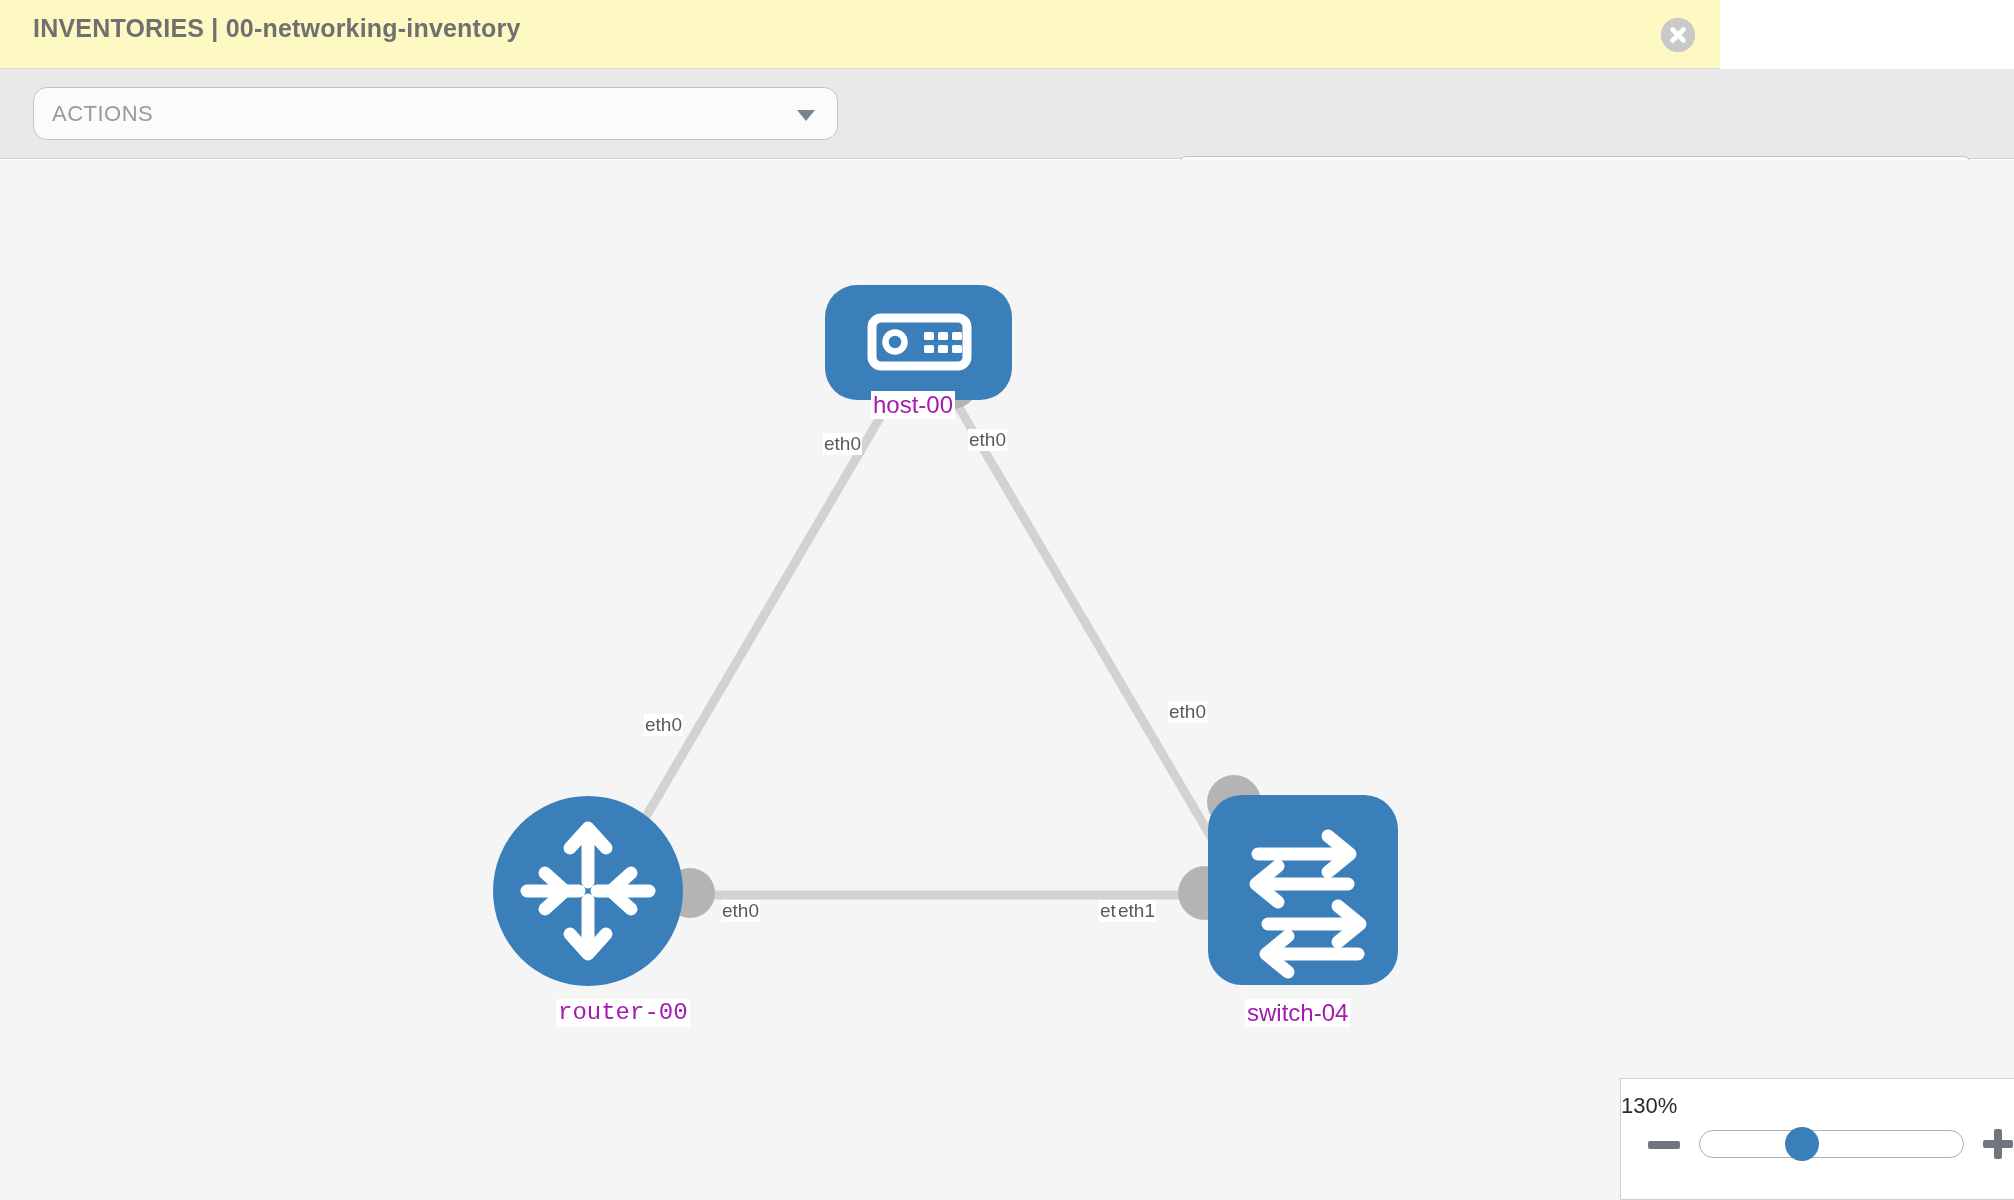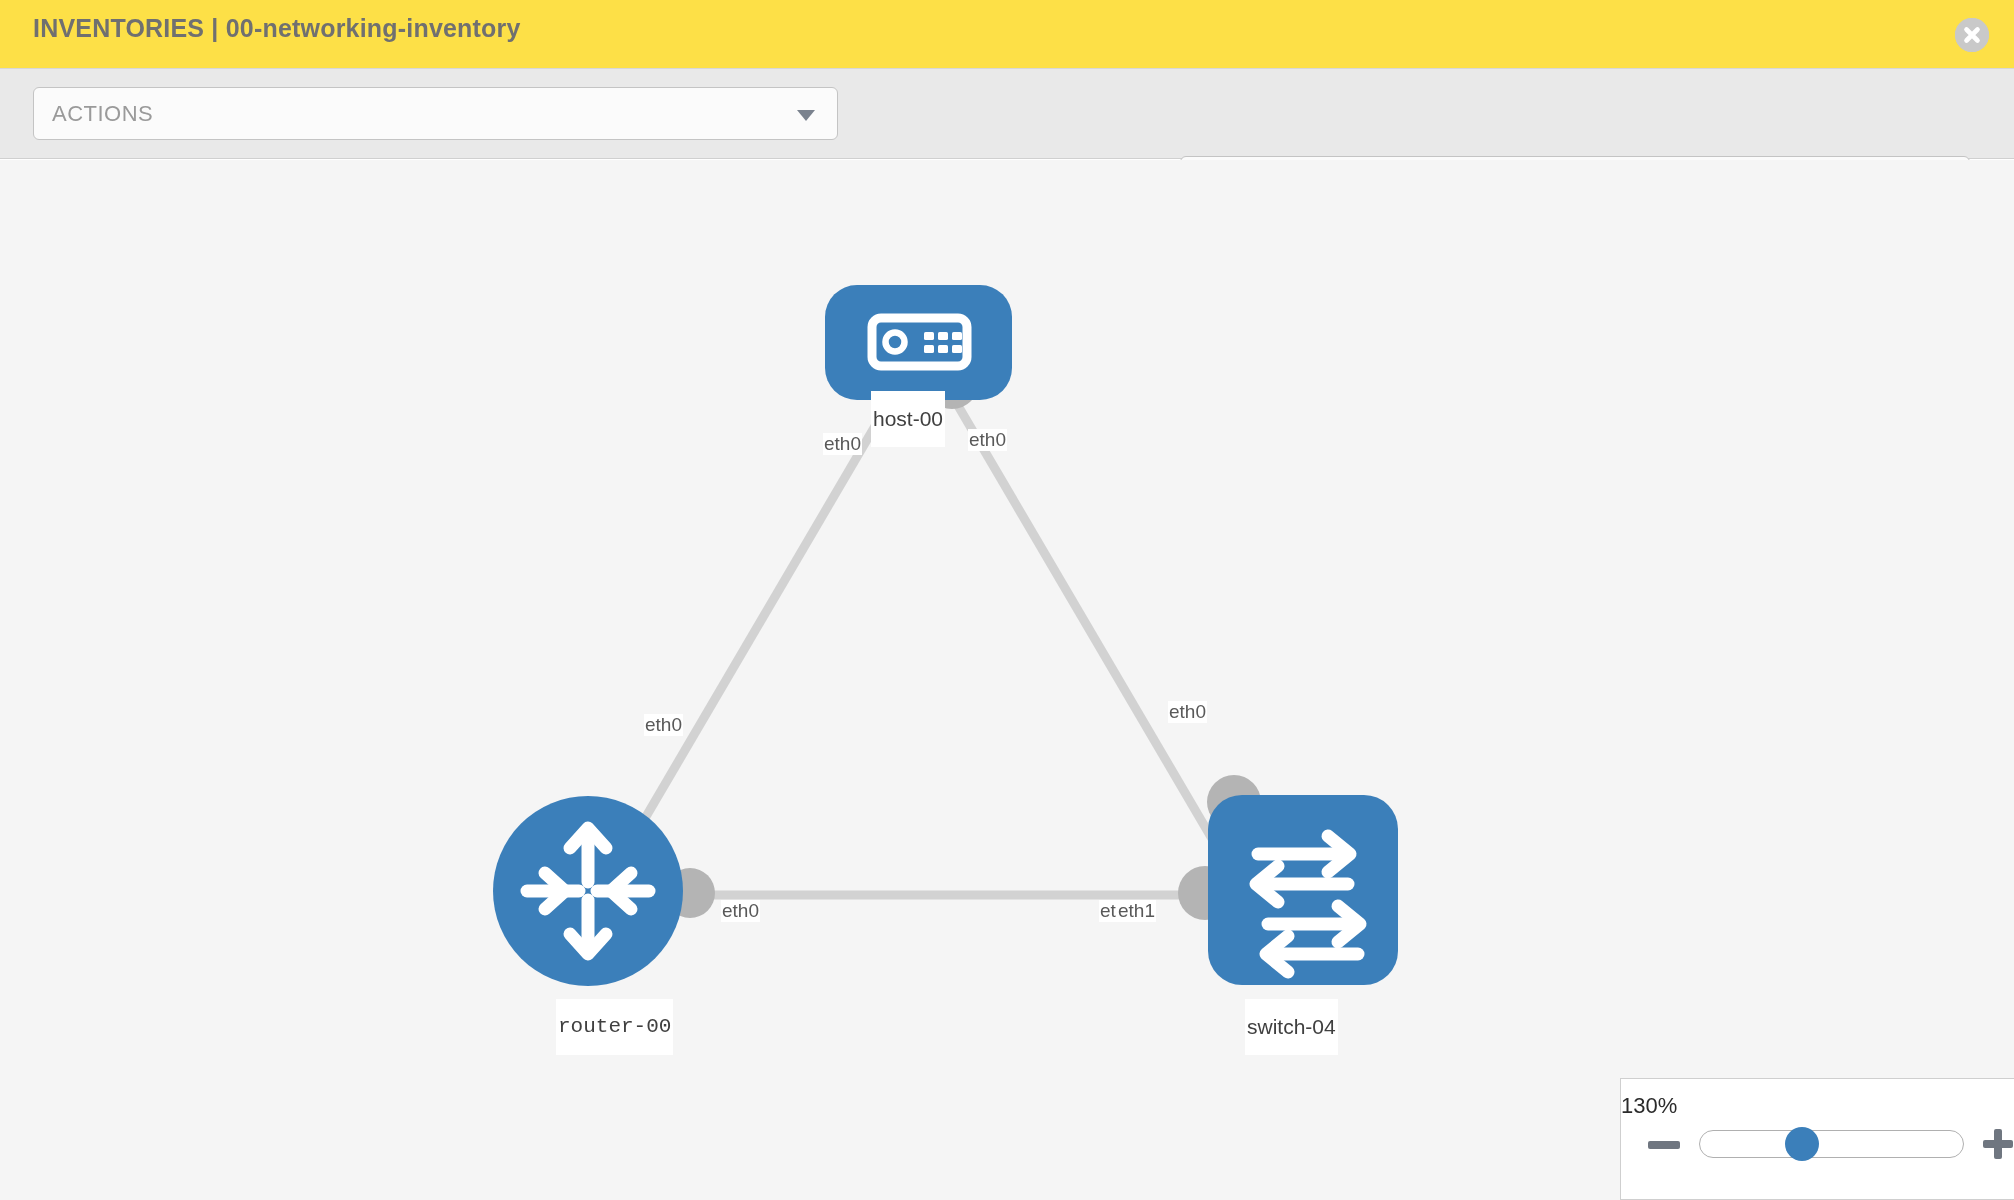--- a/index.html
+++ b/index.html
@@ -15,22 +15,22 @@
     position: relative;
     width: 2014px;
     height: 1200px;
     background: #ffffff;
   }
 
   
   .header {
     position: absolute;
     left: 0; top: 0;
-    width: 2014px; height: 69px;
-    background: #fde047;
+    width: 1720px; height: 69px;
+    background: #fef9c3;
     border-bottom: 1px solid #d7d7d7;
   }
   .header-title {
     position: absolute;
     left: 33px; top: 14px;
     font-size: 25px;
     font-weight: bold;
     color: #707070;
     letter-spacing: 0.2px;
     white-space: nowrap;
@@ -53,21 +53,21 @@
     background: #e9e9e9;
     border-bottom: 1px solid #d0d0d0;
   }
   .actions-select {
     position: absolute;
     left: 33px; top: 85px - 85px;
     margin-top: 18px;
     width: 805px; height: 53px;
     background: #fbfbfb;
     border: 1px solid #c4c4c4;
-    border-radius: 6px;
+    border-radius: 14px;
     cursor: pointer;
     text-align: center;
   }
   .actions-label {
     position: absolute;
     left: 18px; top: 13px;
     font-size: 22px;
     color: #9a9a9a;
     letter-spacing: 0.5px;
   }
@@ -116,25 +116,25 @@
   }
   .topo-svg {
     position: absolute;
     left: 0; top: 0;
     width: 2014px; height: 1040px;
   }
 
   
   .node-label {
     position: absolute;
-    font-size: 21px;
-    color: #404040;
+    font-size: 24px;
+    color: #a21caf;
     background: #ffffff;
     white-space: nowrap;
-    padding: 16px 2px;
+    padding: 0 2px;
     line-height: 1.15;
   }
   .iface-label {
     position: absolute;
     font-size: 19px;
     color: #595959;
     background: #ffffff;
     white-space: nowrap;
     padding: 0 1px;
     line-height: 1.15;

